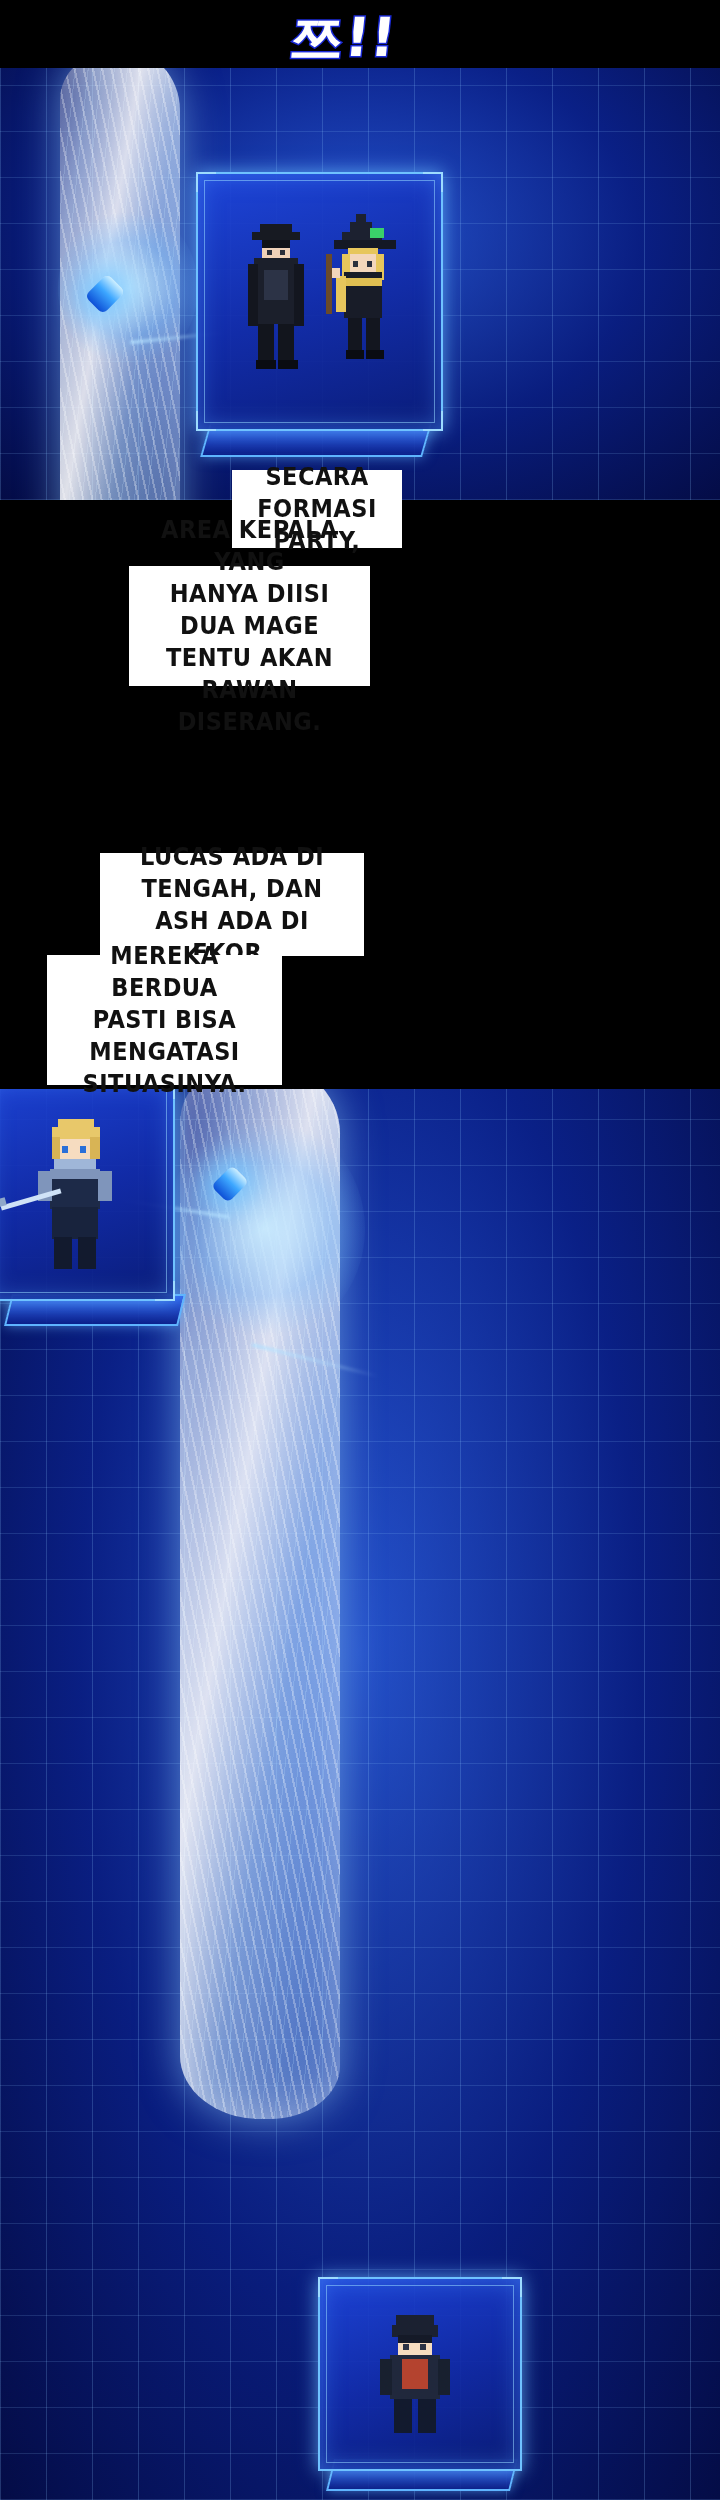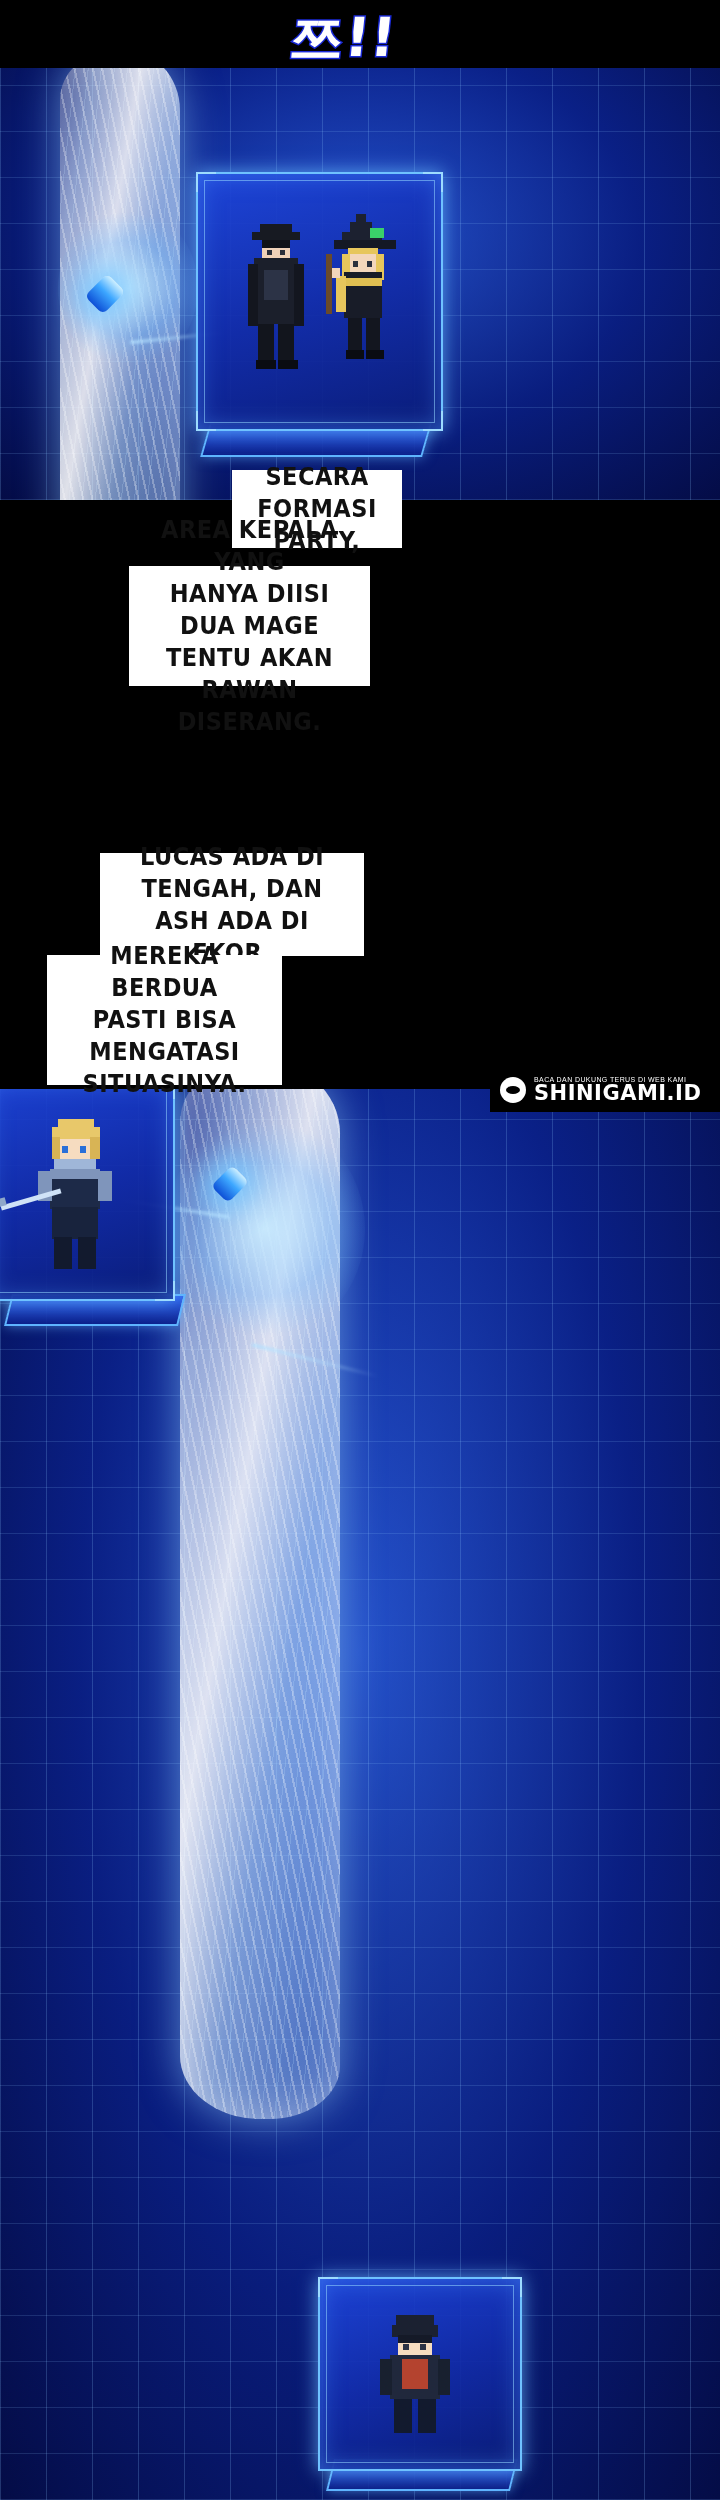--- a/index.html
+++ b/index.html
@@ -356,21 +356,14 @@
   <div class="bubble b3">LUCAS ADA DI TENGAH, DAN
 ASH ADA DI EKOR.</div>
   <div class="bubble b2">AREA KEPALA YANG
 HANYA DIISI DUA MAGE
 TENTU AKAN RAWAN
 DISERANG.</div>
   <div class="bubble b4">MEREKA BERDUA
 PASTI BISA MENGATASI
 SITUASINYA.</div>
 
-  <div class="watermark">
-    <div class="wm-logo"></div>
-    <div class="wm-text">
-      <span class="wm-small">BACA DAN DUKUNG TERUS DI WEB KAMI</span>
-      <span class="wm-big">SHINIGAMI.ID</span>
-    </div>
-  </div>
 
 </div>
 
 </body></html>

